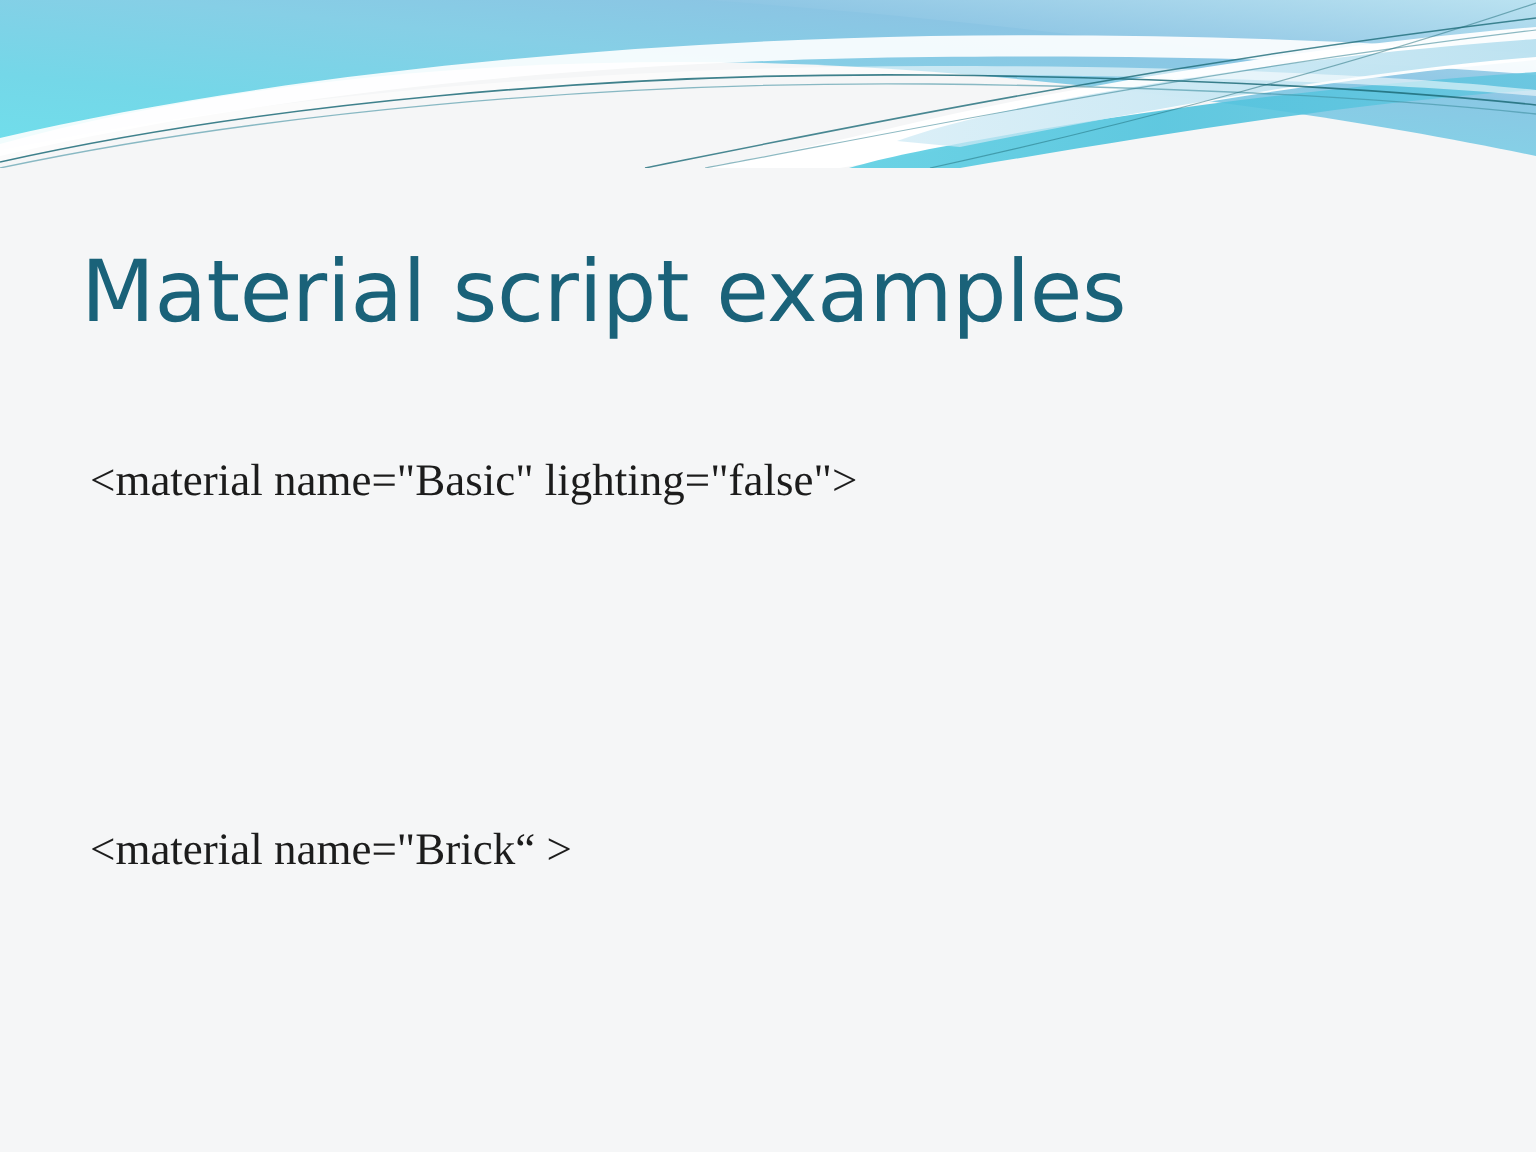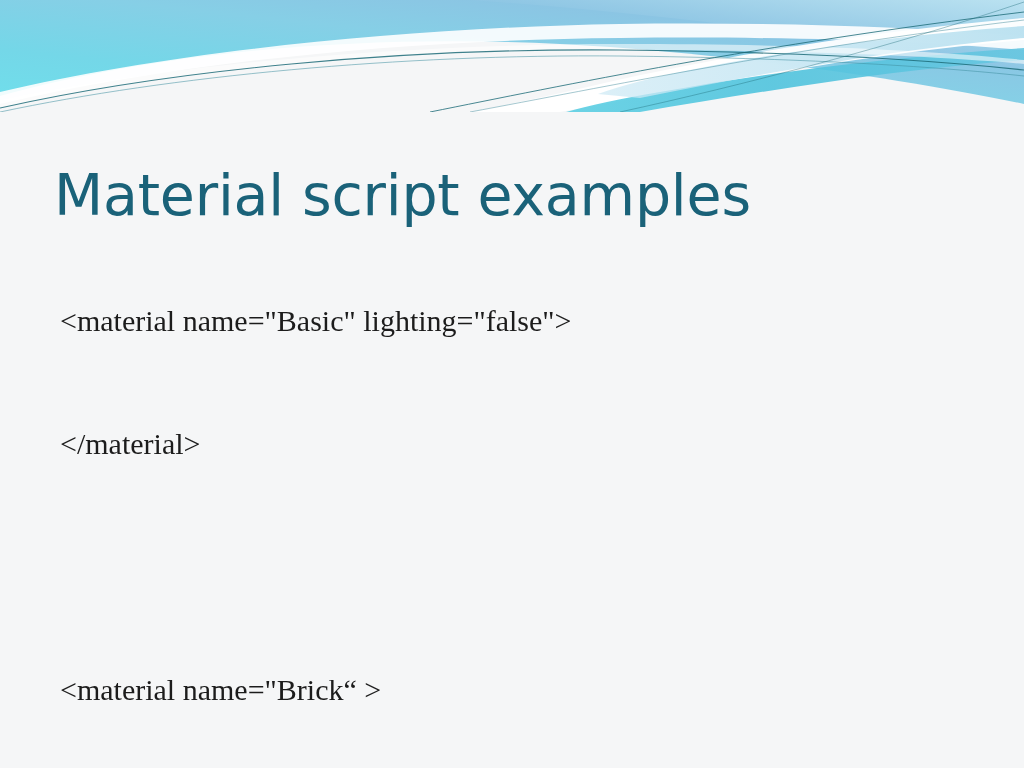--- a/index.html
+++ b/index.html
@@ -124,21 +124,20 @@
       <path d="M 430,112 C 560,86 760,44 1024,12" fill="none" stroke="#1d6b78" stroke-width="1" opacity="0.8"></path>
       <path d="M 470,112 C 600,88 790,48 1024,20" fill="none" stroke="#2f7f90" stroke-width="0.8" opacity="0.55"></path>
       <path d="M 620,112 C 740,86 900,44 1024,2" fill="none" stroke="#1d6b78" stroke-width="0.8" opacity="0.5"></path>
     </svg>
   </div>
 
   <h1 id="title">Material script examples</h1>
 
   <div id="code-body">
     <div class="code-line">&lt;material name="Basic" lighting="false"&gt;</div>
-    <div class="code-line">&lt;/material&gt;</div>
     <div class="code-line blank"></div>
     <div class="code-line">&lt;material name="Brick“ &gt;</div>
     
     
     
     
     
     
   </div>
 

